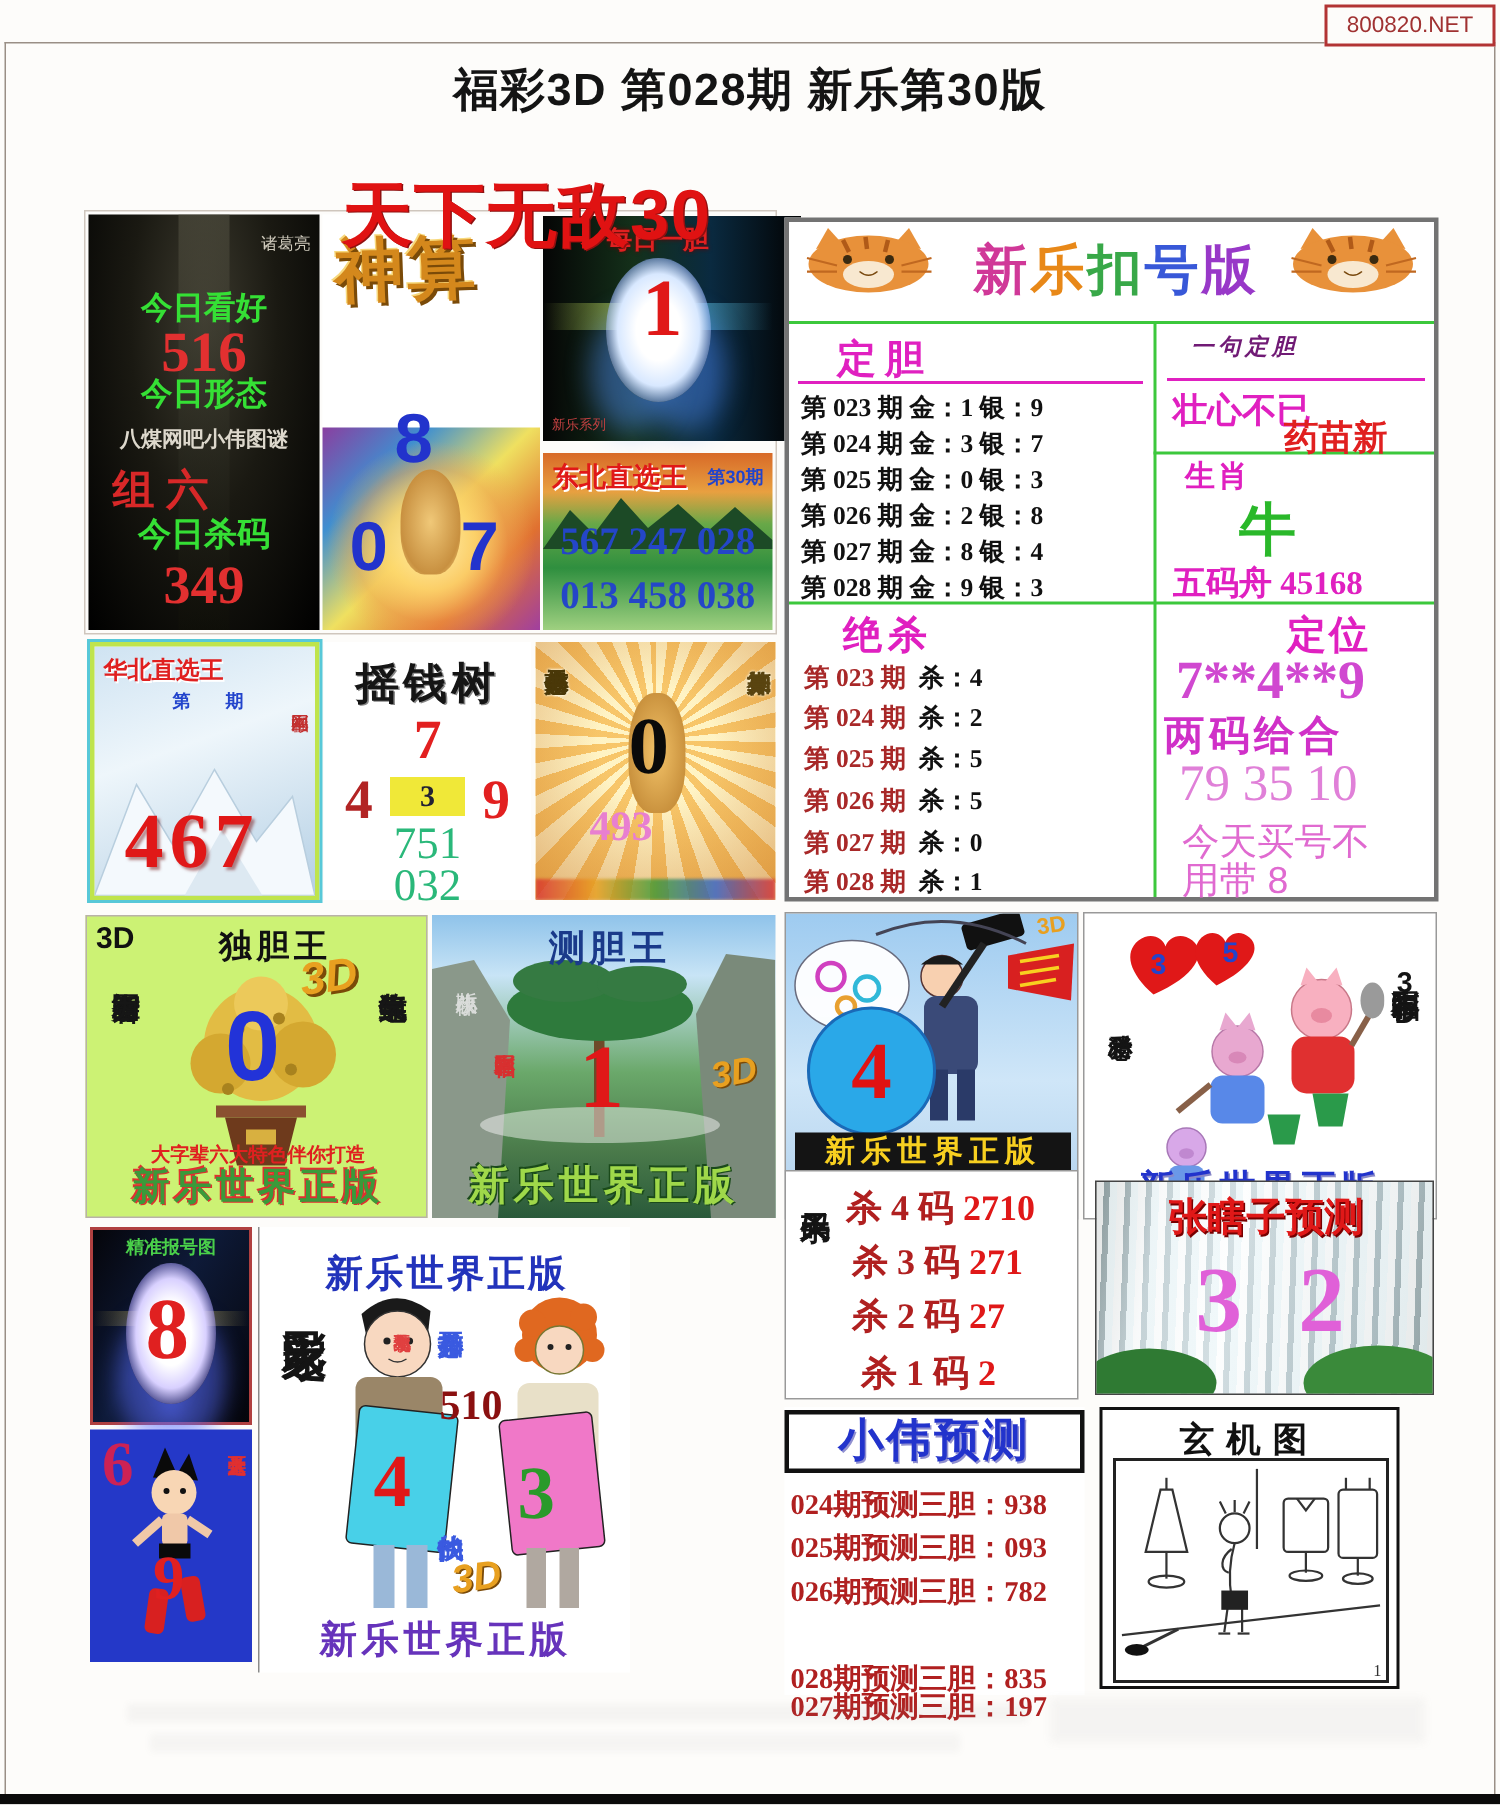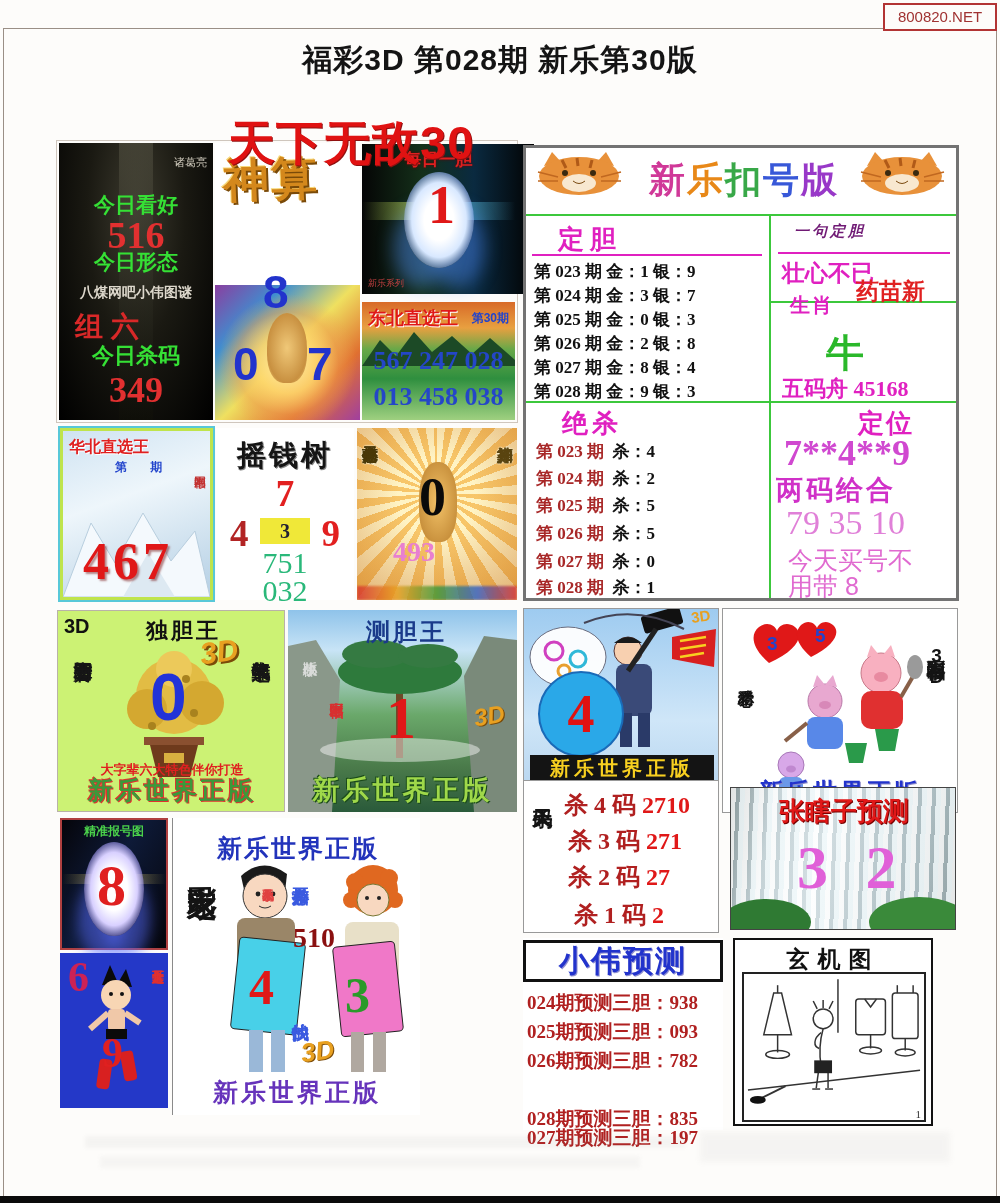--- a/index.html
+++ b/index.html
@@ -279,21 +279,21 @@
     <div class="abs b serif nowrap" style="left:10px;top:346px;font-size:17px;"><span style="color:#a82828;">第 025 期</span>&nbsp;&nbsp;<span>杀：5</span></div>
     <div class="abs b serif nowrap" style="left:10px;top:374px;font-size:17px;"><span style="color:#a82828;">第 026 期</span>&nbsp;&nbsp;<span>杀：5</span></div>
     <div class="abs b serif nowrap" style="left:10px;top:402px;font-size:17px;"><span style="color:#a82828;">第 027 期</span>&nbsp;&nbsp;<span>杀：0</span></div>
     <div class="abs b serif nowrap" style="left:10px;top:428px;font-size:17px;"><span style="color:#a82828;">第 028 期</span>&nbsp;&nbsp;<span>杀：1</span></div>
 
     <div class="abs b" style="left:268px;top:74px;font-size:15px;color:#701a75;letter-spacing:3px;font-style:italic;">一句定胆</div>
     <div class="magline" style="left:252px;top:104px;width:172px;height:2px;"></div>
     <div class="abs b" style="left:256px;top:110px;font-size:23px;color:#e020c0;">壮心不已</div>
     <div class="abs b" style="left:330px;top:128px;font-size:23px;color:#e02020;">药苗新</div>
 
-    <div class="abs b" style="left:264px;top:144px;font-size:20px;color:#e020c0;letter-spacing:2px;">生肖</div>
+    <div class="abs b" style="left:264px;top:156px;font-size:20px;color:#e020c0;letter-spacing:2px;">生肖</div>
     <div class="abs b" style="left:300px;top:180px;font-size:38px;color:#2ab82a;">牛</div>
     <div class="abs b serif nowrap" style="left:256px;top:226px;font-size:22px;color:#e020c0;">五码舟 45168</div>
 
     <div class="abs b" style="left:332px;top:258px;font-size:26px;color:#e020c0;letter-spacing:2px;">定位</div>
     <div class="abs b serif nowrap" style="left:258px;top:284px;font-size:36px;color:#d048d0;">7**4**9</div>
     <div class="abs b nowrap" style="left:250px;top:324px;font-size:27px;color:#d030c8;letter-spacing:3px;">两码给合</div>
     <div class="abs serif nowrap" style="left:260px;top:356px;font-size:34px;color:#e080d8;">79 35 10</div>
     <div class="abs nowrap" style="left:262px;top:396px;font-size:25px;color:#e06ad0;">今天买号不</div>
     <div class="abs nowrap" style="left:262px;top:422px;font-size:25px;color:#e06ad0;">用带 8</div>
   </div>

